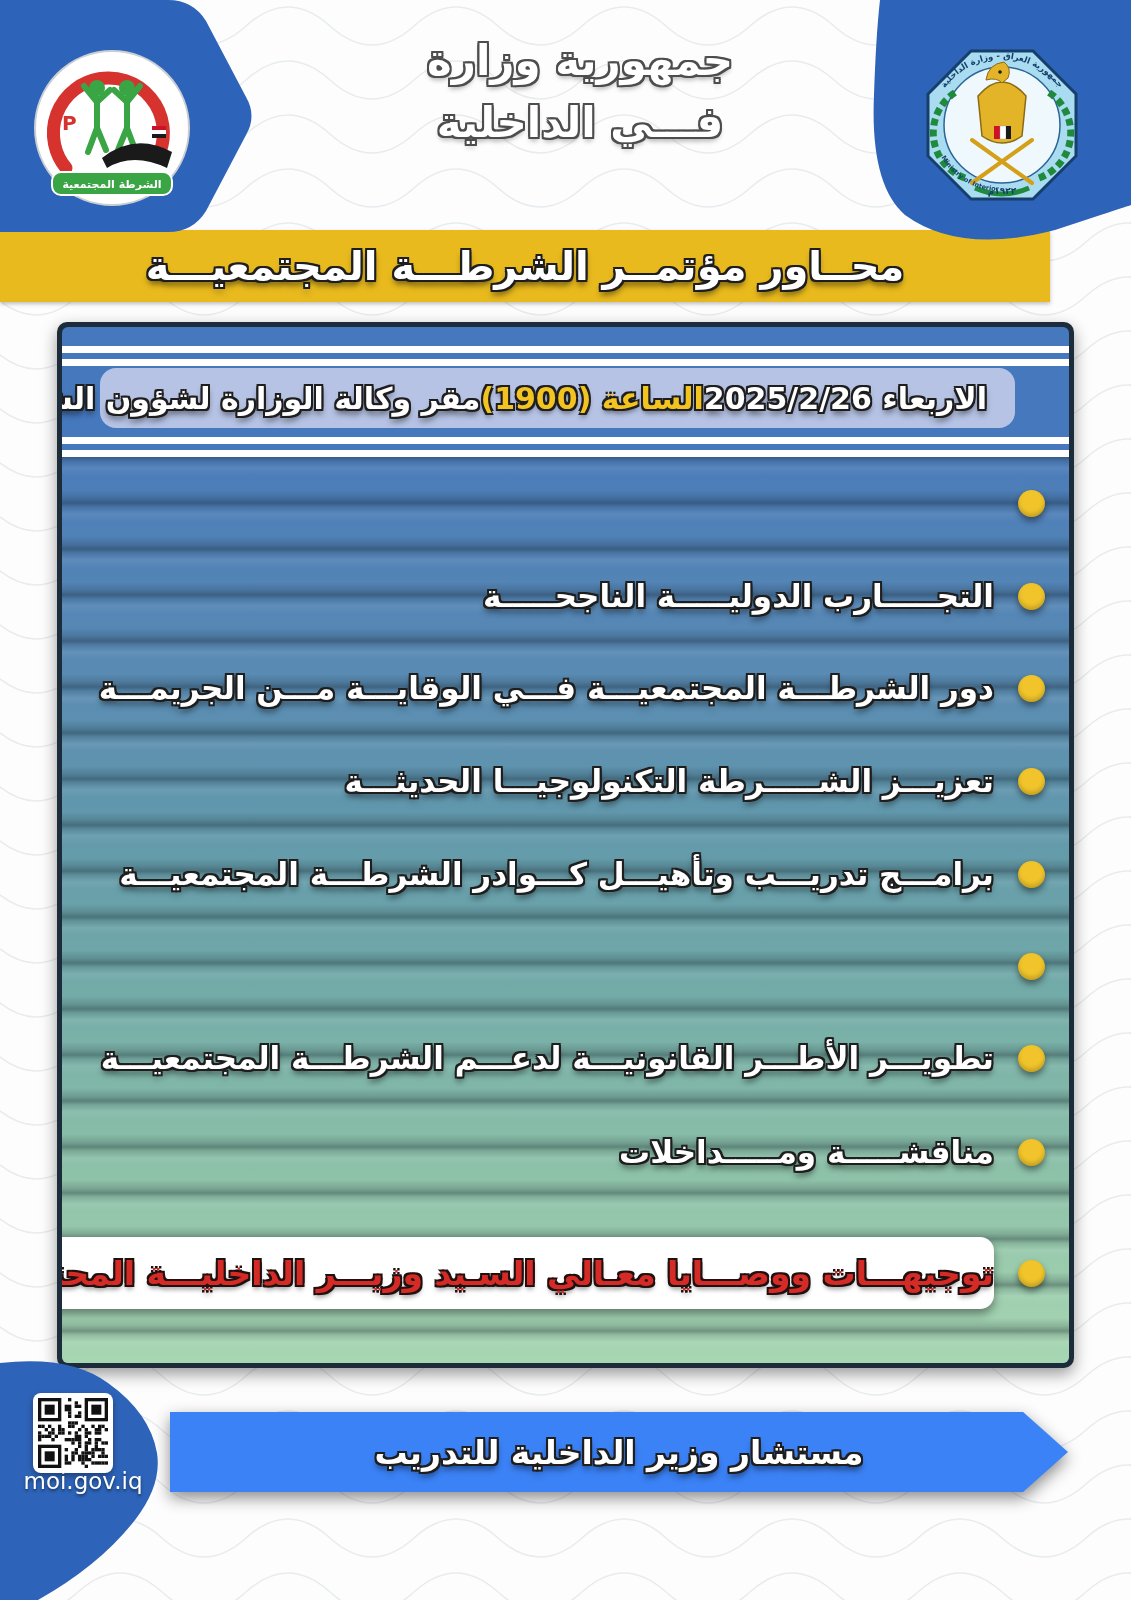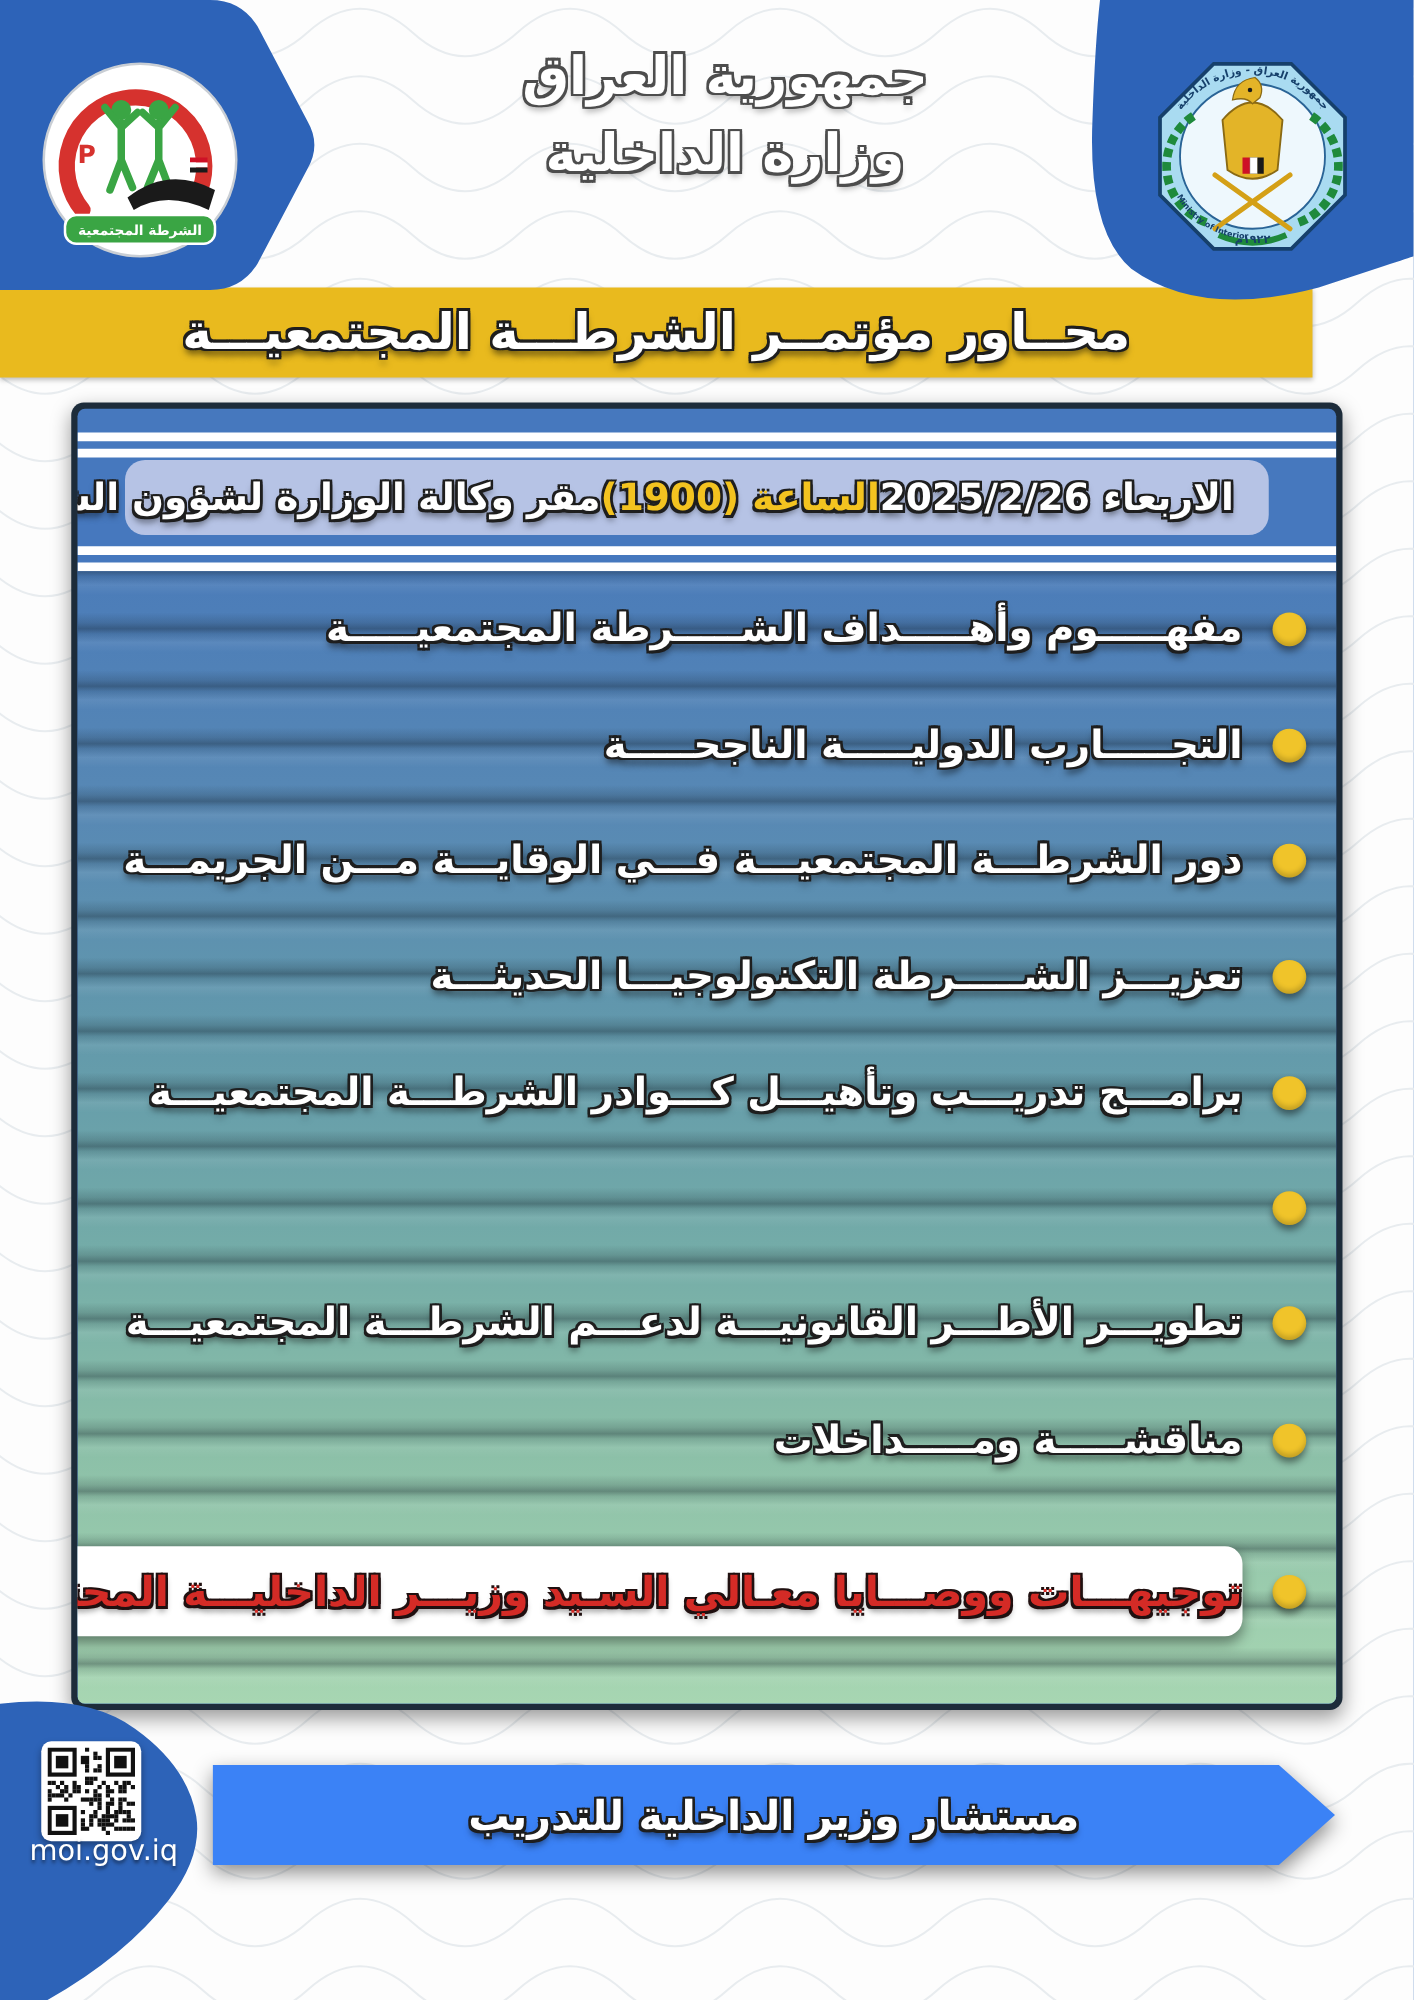--- a/index.html
+++ b/index.html
@@ -216,22 +216,22 @@
       <line x1="1032" y1="183" x2="972" y2="140"></line>
     </g>
     <text x="1002" y="194" font-size="9" font-weight="bold" fill="#16406b" text-anchor="middle">١٩٢٢م</text>
     <text font-size="6.5" font-weight="bold" fill="#16406b">
       <textPath href="#emleft" startOffset="10%">Ministry of Interior</textPath>
     </text>
   </g>
 </svg>
 
 <div class="abs header-title outline-gray">
-  <div>جمهورية العراق</div>
-  <div>وزارة الداخلية</div>
+  <div>جمهورية وزارة</div>
+  <div>فـــي الداخلية</div>
 </div>
 
 <div class="abs banner">
   <span class="banner-text outline-dark">محــاور مؤتمــر الشرطـــة المجتمعيـــة</span>
 </div>
 
 <div class="abs panel">
   <div class="panel-inner">
     <div class="stripe" style="top:19px"></div>
     <div class="stripe" style="top:32px"></div>
@@ -241,21 +241,20 @@
     <div class="date-pill">
       <span class="outline-dark">الاربعاء 2025/2/26</span>
       <span class="time-part">الساعة (1900)</span>
       <span class="outline-dark">مقر وكالة الوزارة لشؤون الشرطة</span>
     </div>
 
     <div class="panel-body"></div>
 
     <div class="agenda-row" style="top:150px">
       <span class="bullet"></span>
-      <span class="agenda-text outline-dark">مفهـــــوم وأهـــــداف الشـــــرطة المجتمعيـــــة</span>
     </div>
     <div class="agenda-row" style="top:243px">
       <span class="bullet"></span>
       <span class="agenda-text outline-dark">التجـــــارب الدوليـــــة الناجحـــــة</span>
     </div>
     <div class="agenda-row" style="top:335px">
       <span class="bullet"></span>
       <span class="agenda-text outline-dark">دور الشرطـــة المجتمعيـــة فـــي الوقايـــة مـــن الجريمـــة</span>
     </div>
     <div class="agenda-row" style="top:428px">

